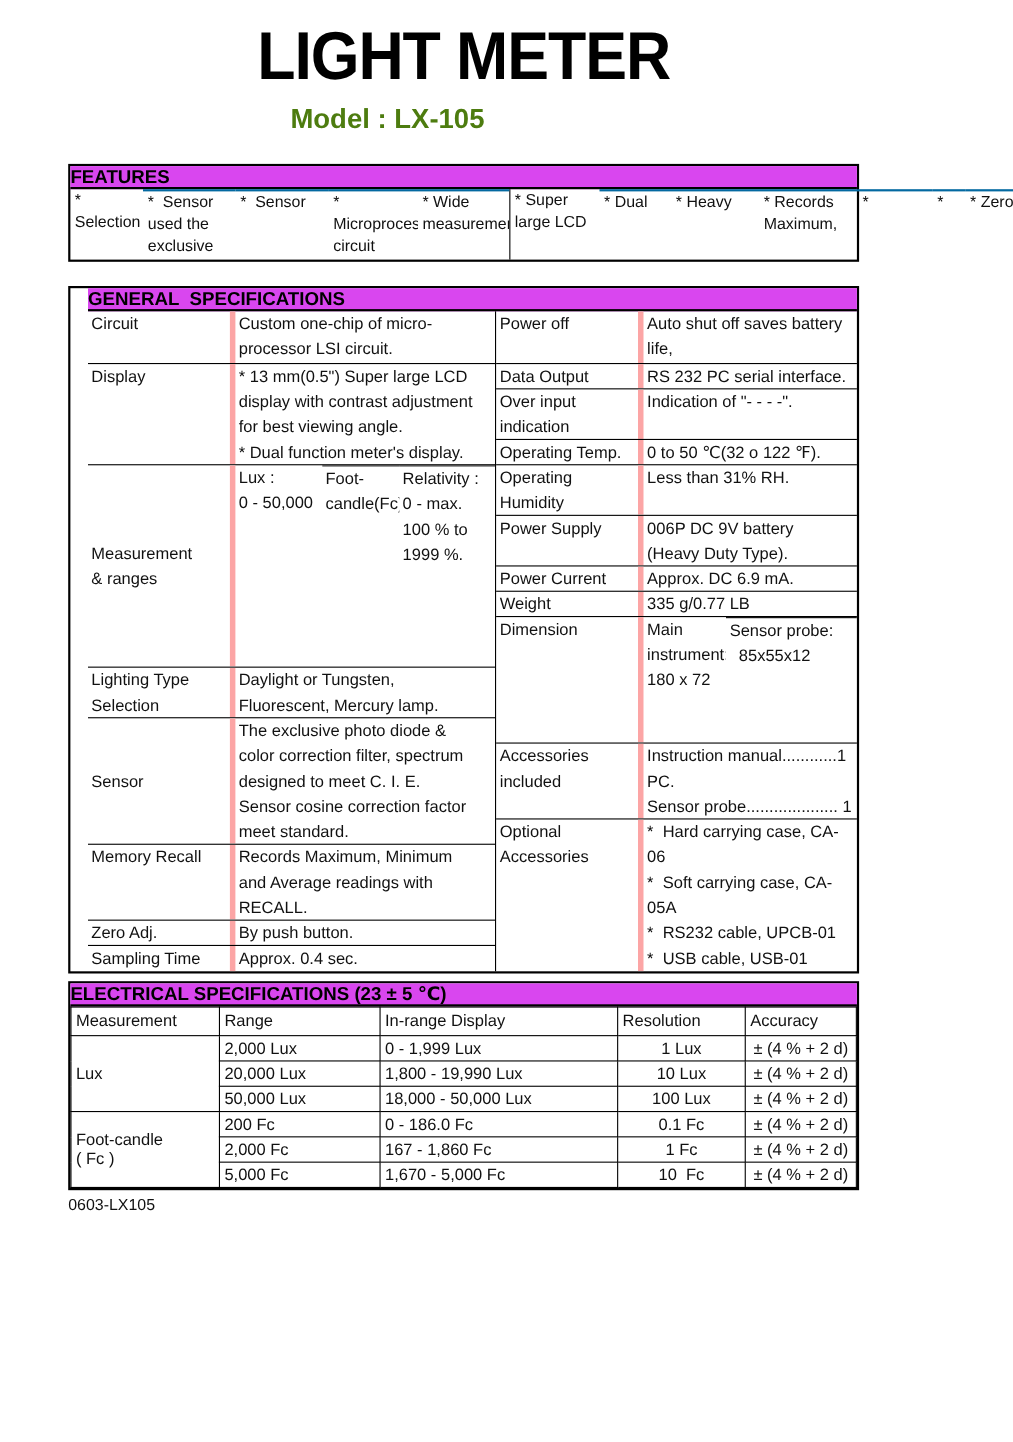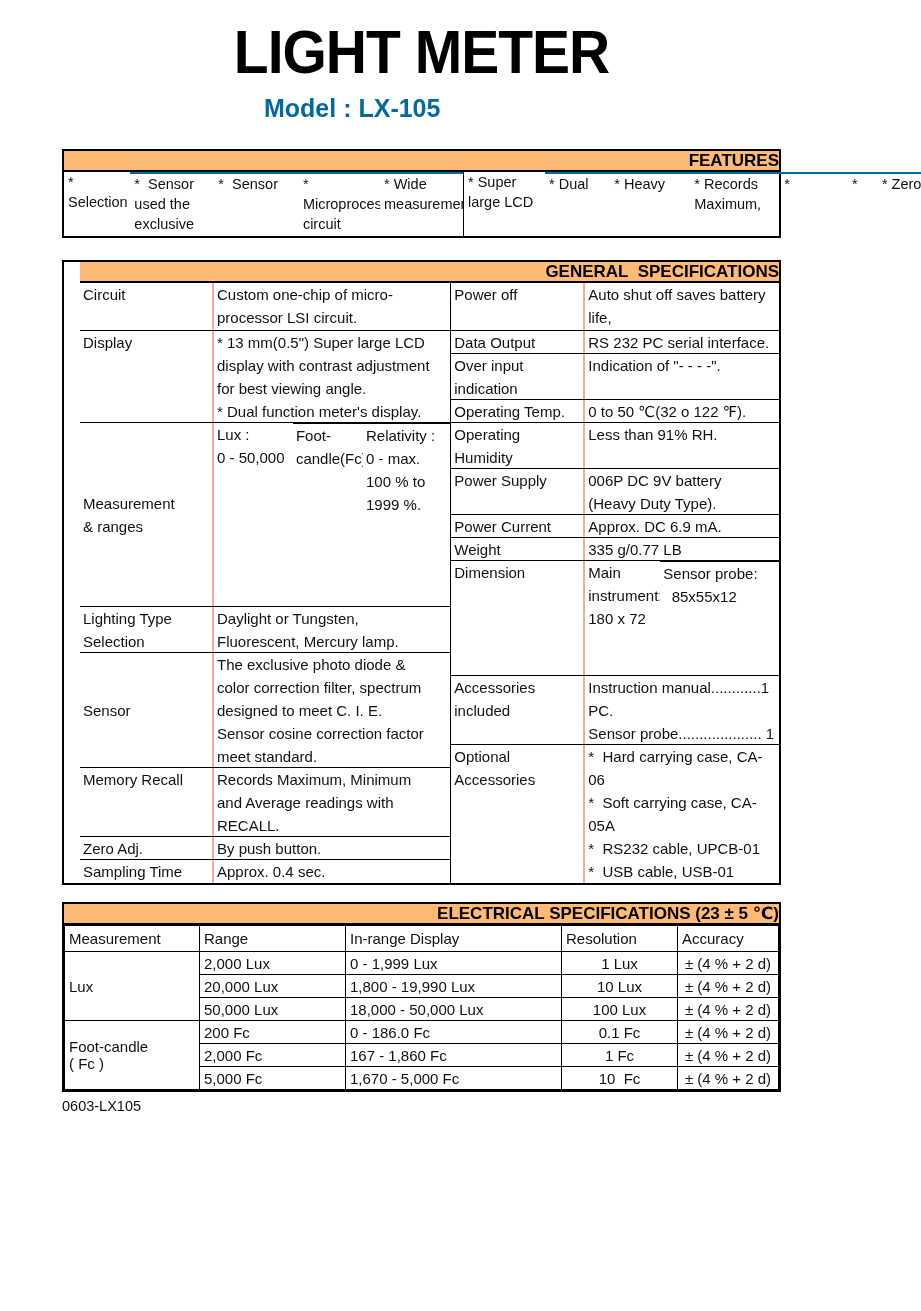--- a/index.html
+++ b/index.html
@@ -23,29 +23,29 @@
     transform: scaleY(1.08);
     transform-origin: top center;
     color: #000;
   }
   .doc-model {
     margin-top: 12px;
     margin-left: 202px;
     font-size: 25px;
     font-weight: bold;
     line-height: 28px;
-    color: #0369a1;
+    color: #4d7c0f;
   }
 
   
   .section { border: 2px solid #000; background: #fff; }
   .section-header {
-    background: #fdba74;
+    background: #d946ef;
     border-bottom: 2px solid #000;
-    text-align: right;
+    text-align: left;
     font-weight: bold;
     font-size: 17px;
     height: 21px;
     line-height: 20px;
     white-space: pre;
     color: #000;
   }
 
   
   #features { margin-top: 27px; }
@@ -66,38 +66,38 @@
   
   #general { margin-top: 22px; padding-left: 16px; }
   .gen-body { display: flex; }
   .gen-half { display: flex; flex-direction: column; }
   .gen-half.left  { width: 400px; border-right: 1px solid #000; }
   .gen-half.right { flex: 1; justify-content: center; }
   .g-row { display: flex; border-top: 1px solid #000; overflow: hidden; }
   .g-row:first-child { border-top: none; }
   .g-label {
     width: 134px; flex: 0 0 134px;
-    border-right: 2px solid #fca5a5;
+    border-right: 5px solid #fca5a5;
     padding: 0 3px;
     font-size: 15px; line-height: 23px;
     white-space: pre-wrap; overflow: hidden;
   }
   .g-label.vcenter { display: flex; align-items: center; }
   .g-value {
     flex: 1;
     padding: 0 3px;
     font-size: 15px; line-height: 23px;
     white-space: pre-wrap; overflow: hidden;
   }
   .g-subcol { flex: 1; display: flex; }
   .g-sub { border-top: 1px solid #000; padding: 0 3px; font-size: 15px; line-height: 23px; white-space: pre-wrap; overflow: hidden; }
   .g-sub:first-child { border-top: none; }
 
   
-  #electrical { margin-top: 17px; }
+  #electrical { margin-top: 7px; }
   table.elec { width: 100%; border-collapse: collapse; table-layout: fixed; }
   table.elec th, table.elec td {
     border: 1px solid #000;
     font-size: 15px;
     font-weight: normal;
     padding: 0 4px;
     text-align: left;
     white-space: pre-wrap;
     overflow: hidden;
   }
@@ -231,21 +231,21 @@
 indication</div>
           <div class="g-value">Indication of "- - - -".</div>
         </div>
         <div class="g-row" style="height:23px">
           <div class="g-label">Operating Temp.</div>
           <div class="g-value">0 to 50 ℃(32 o 122 ℉).</div>
         </div>
         <div class="g-row" style="height:46px">
           <div class="g-label">Operating
 Humidity</div>
-          <div class="g-value">Less than 91% RH.</div>
+          <div class="g-value">Less than 31% RH.</div>
         </div>
         <div class="g-row" style="height:46px">
           <div class="g-label">Power Supply</div>
           <div class="g-value">006P DC 9V battery
 (Heavy Duty Type).</div>
         </div>
         <div class="g-row" style="height:23px">
           <div class="g-label">Power Current</div>
           <div class="g-value">Approx. DC 6.9 mA.</div>
         </div>

